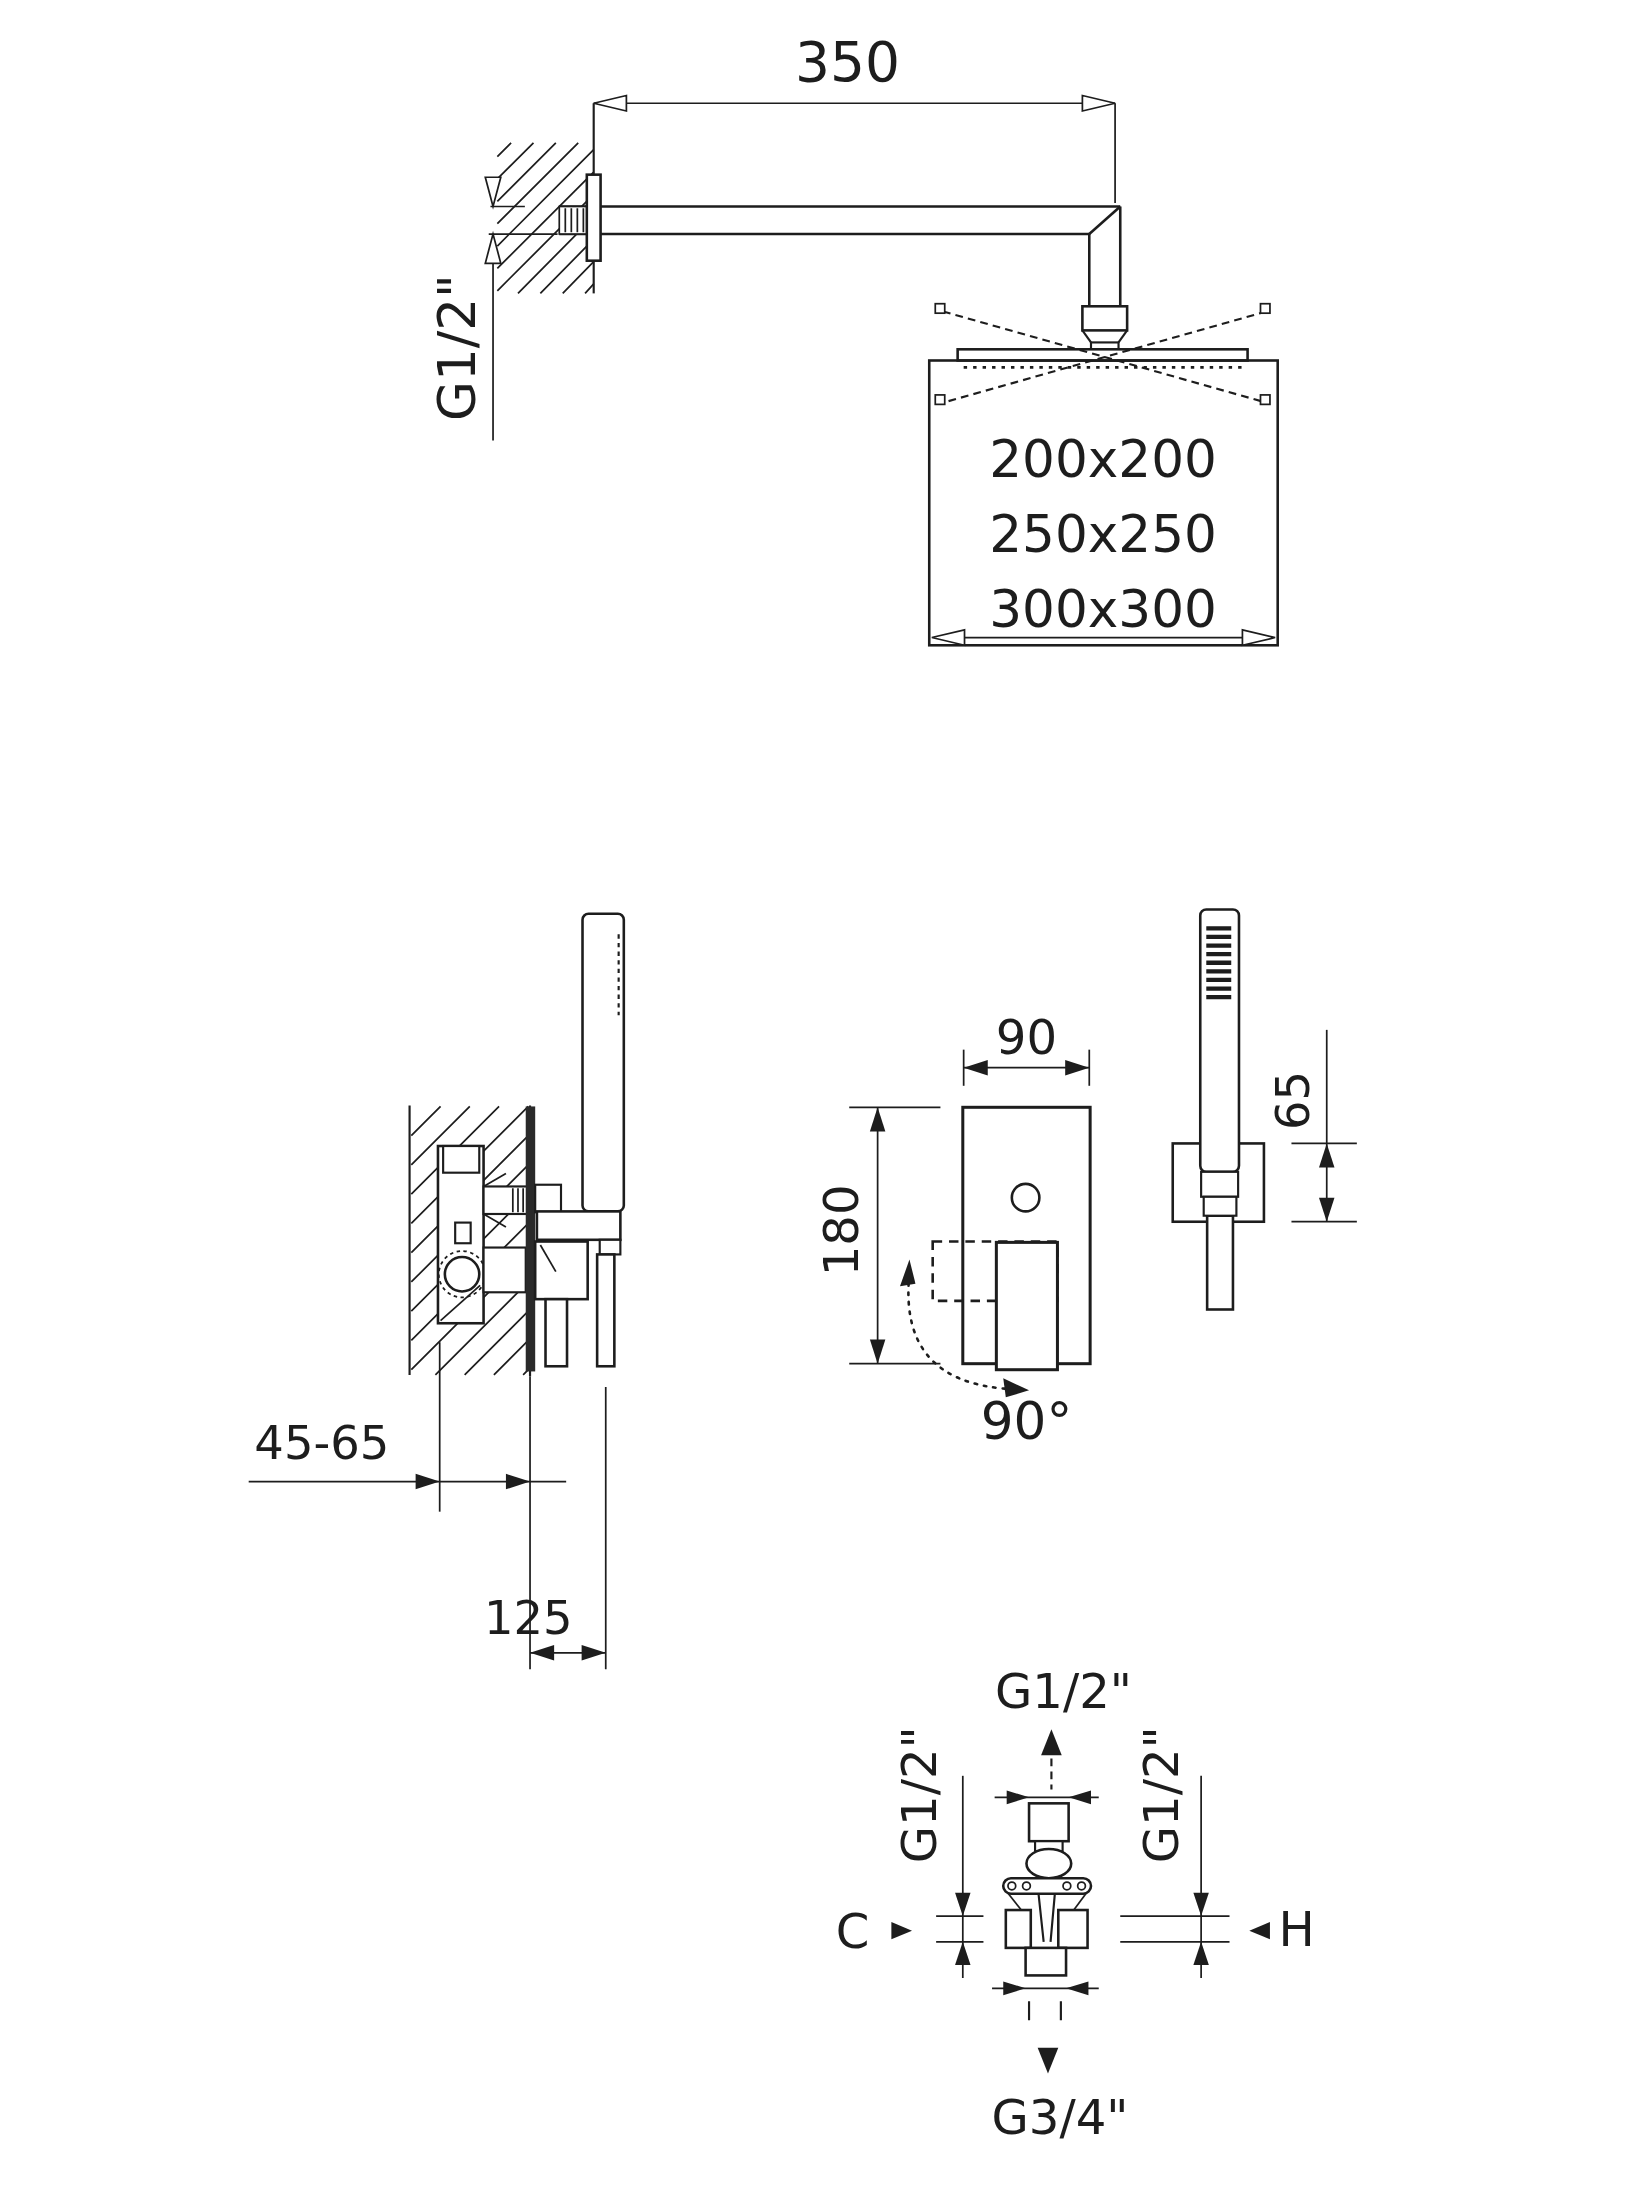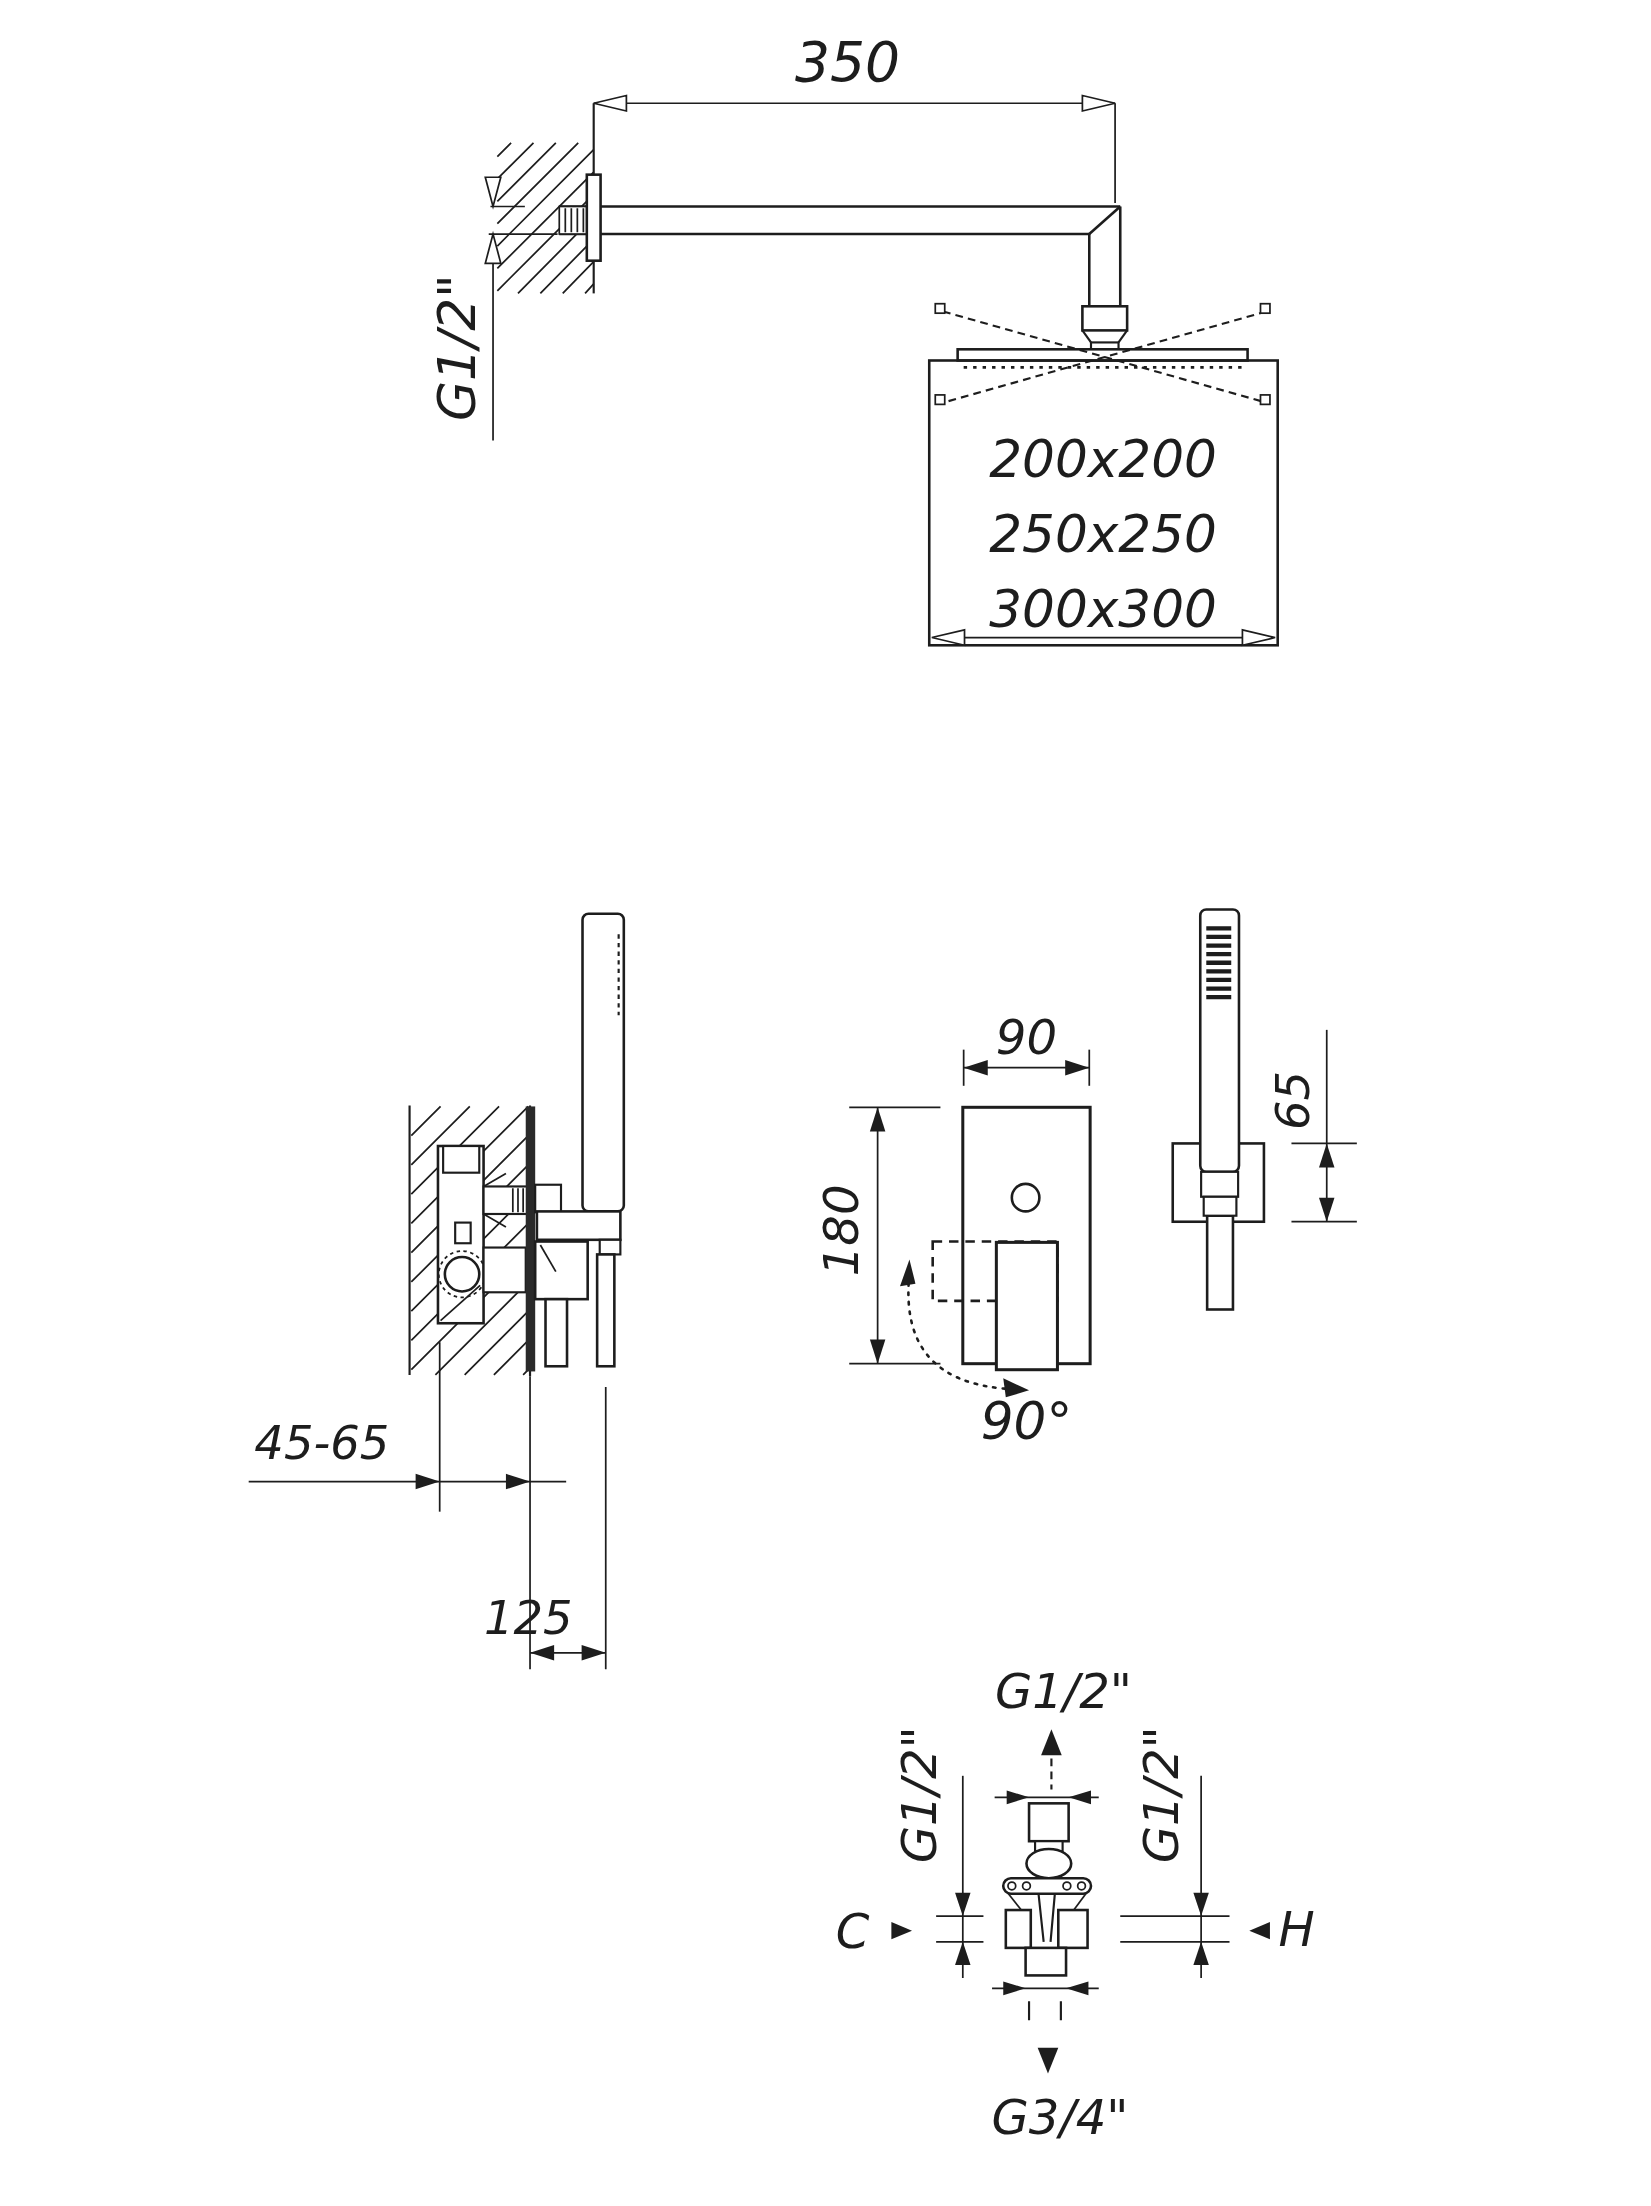--- a/index.html
+++ b/index.html
@@ -1,17 +1,17 @@
 <!DOCTYPE html>
 <html style="--ink: #1d1d1d; --bg: #ffffff;font-size:13.8px"><head>
 <meta charset="utf-8">
 <style>
   :root { --ink:#1d1d1d; --bg:#ffffff; }
   html,body { margin:0; padding:0; background:var(--bg); }
-  .canvas { width:1652px; height:2206px; background:var(--bg); position:relative;font-style:italic; }
+  .canvas { width:1652px; height:2206px; background:var(--bg); position:relative; }
   svg { display:block; }
   text { font-family:"DejaVu Sans","Liberation Sans",sans-serif; fill:var(--ink); dominant-baseline:central; }
   .tmid { text-anchor:middle; }
   
   .s2  { stroke:var(--ink); stroke-width:2;   fill:none; }
   .s25 { stroke:var(--ink); stroke-width:2.5; fill:none; }
   .s3  { stroke:var(--ink); stroke-width:3;   fill:none; }
   .s35 { stroke:var(--ink); stroke-width:3.5; fill:none; }
   .wf  { fill:var(--bg); }        
   .af  { fill:var(--ink); stroke:none; }       

